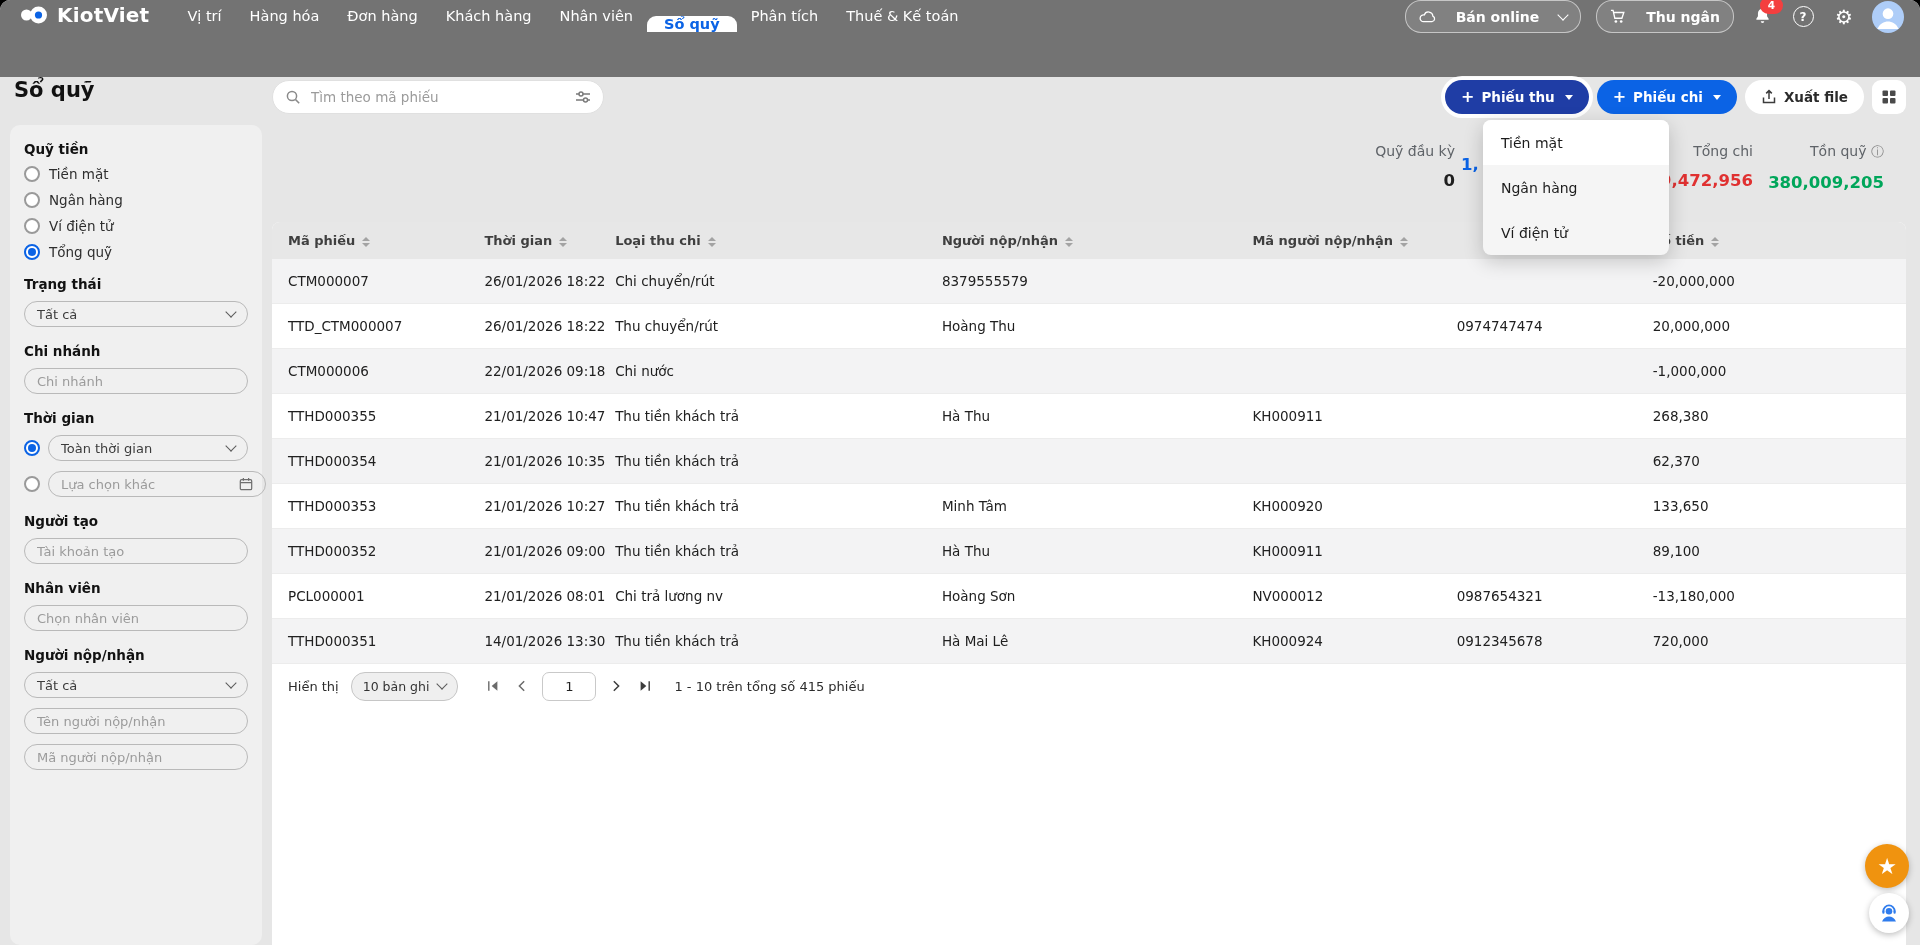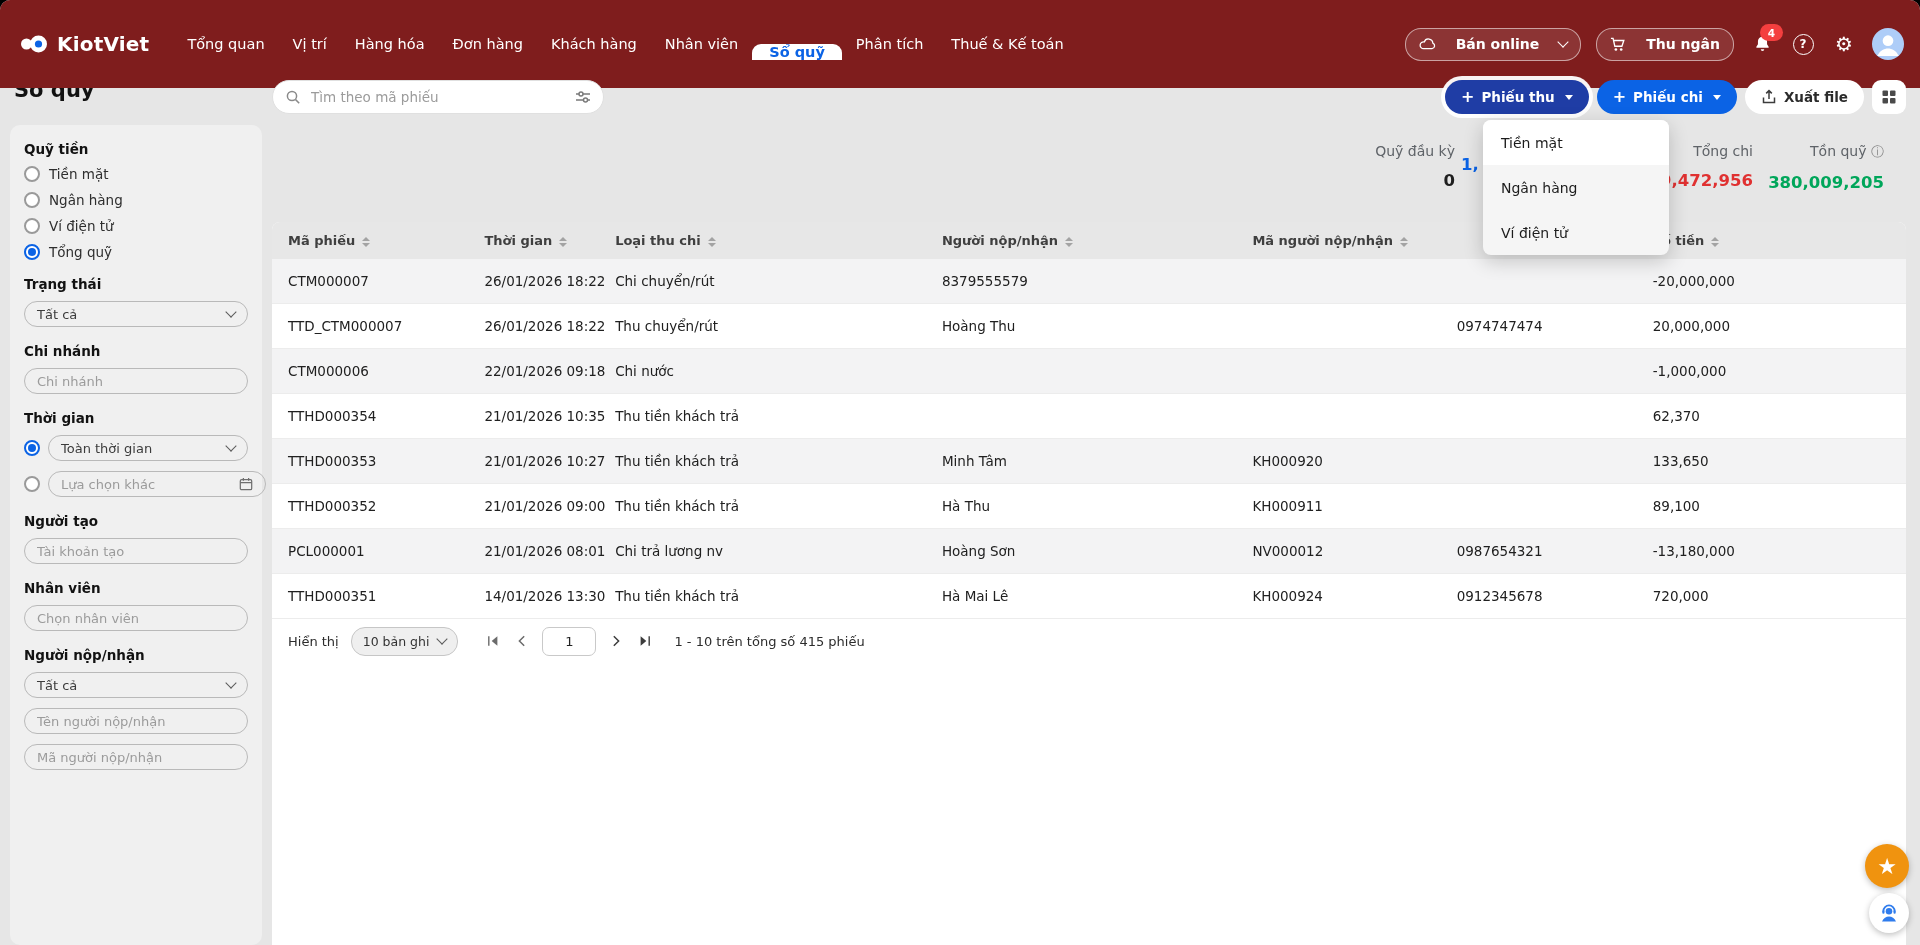--- a/index.html
+++ b/index.html
@@ -2,22 +2,22 @@
 <html><head>
 <meta charset="utf-8">
 <style>
   html,body{margin:0;padding:0}
   body{background:#000;width:1920px;height:945px;overflow:hidden;
        font-family:"DejaVu Sans","Liberation Sans",sans-serif;}
   .viewport{position:relative;width:1920px;height:945px;background:#e6e6e6;
             border-radius:10px 10px 0 0;overflow:hidden}
 
   
-  .navbar{position:absolute;left:0;top:0;width:1920px;height:88px;background:#7f1d1d;
-          display:flex;align-items:center;z-index:20}
+  .navbar{position:absolute;left:0;top:0;width:1920px;height:77px;background:#737373;
+          display:flex;align-items:flex-start;z-index:20}
   .logo{display:flex;align-items:center;gap:9px;padding:0 24px 0 18px;cursor:pointer}
   .brand{color:#fff;font-size:20px;font-weight:800;letter-spacing:.2px}
   .main-nav{display:flex;align-items:stretch}
   .nav-item{display:flex;align-items:center;padding:0 14px;font-size:14.5px;color:#fff;cursor:pointer;white-space:nowrap}
   .nav-item.active{background:#fff;color:#0b63e5;font-weight:700;border-radius:9px 9px 0 0;margin-top:16px;padding:0 17px}
   .nav-right{margin-left:auto;display:flex;align-items:center;gap:15px;padding-right:16px}
   .nav-pill{display:flex;align-items:center;gap:20px;height:31px;padding:0 13px;border:1px solid rgba(255,255,255,.55);
             border-radius:16px;background:rgba(255,255,255,.10);color:#fff;font-size:14px;font-weight:600;cursor:pointer;white-space:nowrap}
   .icon-btn{position:relative;display:flex;align-items:center;justify-content:center;width:26px;height:26px;cursor:pointer}
   .badge{position:absolute;top:-7px;right:-8px;min-width:17px;height:17px;border-radius:9px;background:#f43f3f;color:#fff;
@@ -120,21 +120,20 @@
   <header class="navbar">
     <div class="logo">
       <svg width="30" height="30" viewBox="0 0 30 30">
         <circle cx="8.5" cy="15" r="5.5" fill="#fff"></circle>
         <circle cx="20.5" cy="15" r="8.5" fill="#fff"></circle>
         <circle cx="20.5" cy="15" r="3.6" fill="#0b63e5"></circle>
       </svg>
       <span class="brand">KiotViet</span>
     </div>
     <nav class="main-nav">
-        <div class="nav-item">Tổng quan</div>
         <div class="nav-item">Vị trí</div>
         <div class="nav-item">Hàng hóa</div>
         <div class="nav-item">Đơn hàng</div>
         <div class="nav-item">Khách hàng</div>
         <div class="nav-item">Nhân viên</div>
         <div class="nav-item active">Sổ quỹ</div>
         <div class="nav-item">Phân tích</div>
         <div class="nav-item">Thuế &amp; Kế toán</div>
       </nav>
     <div class="nav-right">
@@ -390,20 +389,29 @@
           <tr>
             <td>CTM000006</td>
             <td>22/01/2026 09:18</td>
             <td>Chi nước</td>
             <td></td>
             <td></td>
             <td></td>
             <td class="num">-1,000,000</td>
           </tr>
           <tr>
+            <td>TTHD000355</td>
+            <td>21/01/2026 10:47</td>
+            <td>Thu tiền khách trả</td>
+            <td>Hà Thu</td>
+            <td>KH000911</td>
+            <td></td>
+            <td class="num">268,380</td>
+          </tr>
+          <tr>
             <td>TTHD000354</td>
             <td>21/01/2026 10:35</td>
             <td>Thu tiền khách trả</td>
             <td></td>
             <td></td>
             <td></td>
             <td class="num">62,370</td>
           </tr>
           <tr>
             <td>TTHD000353</td>

